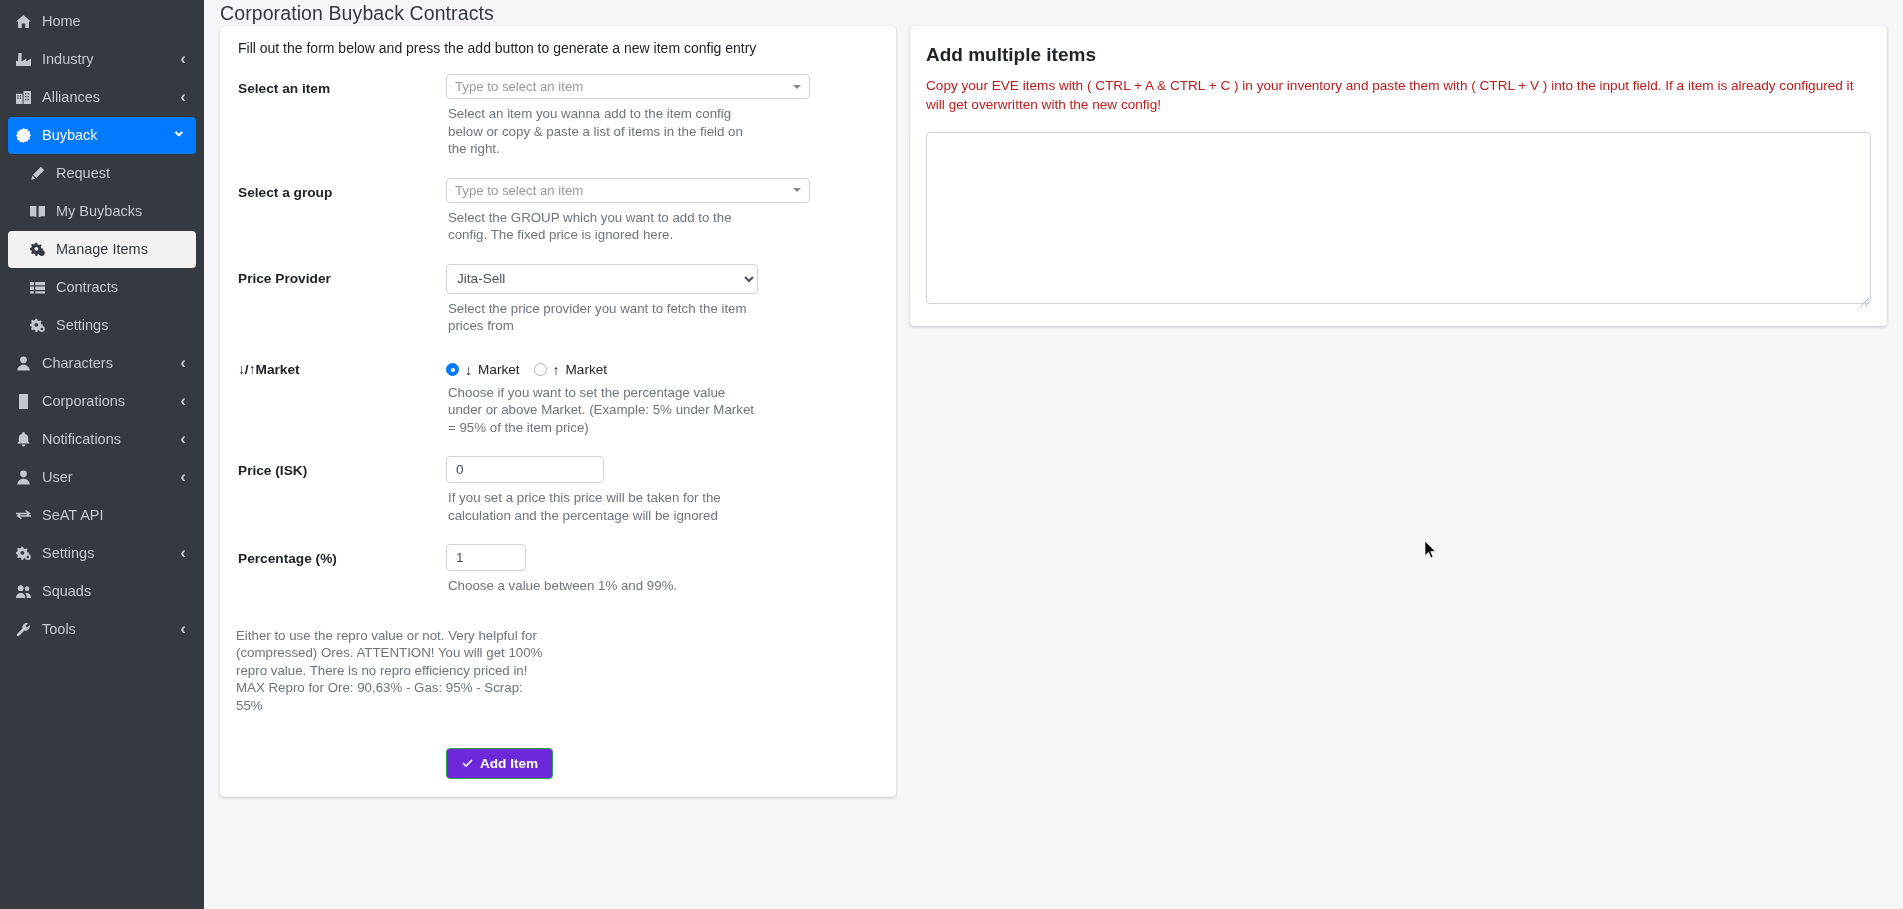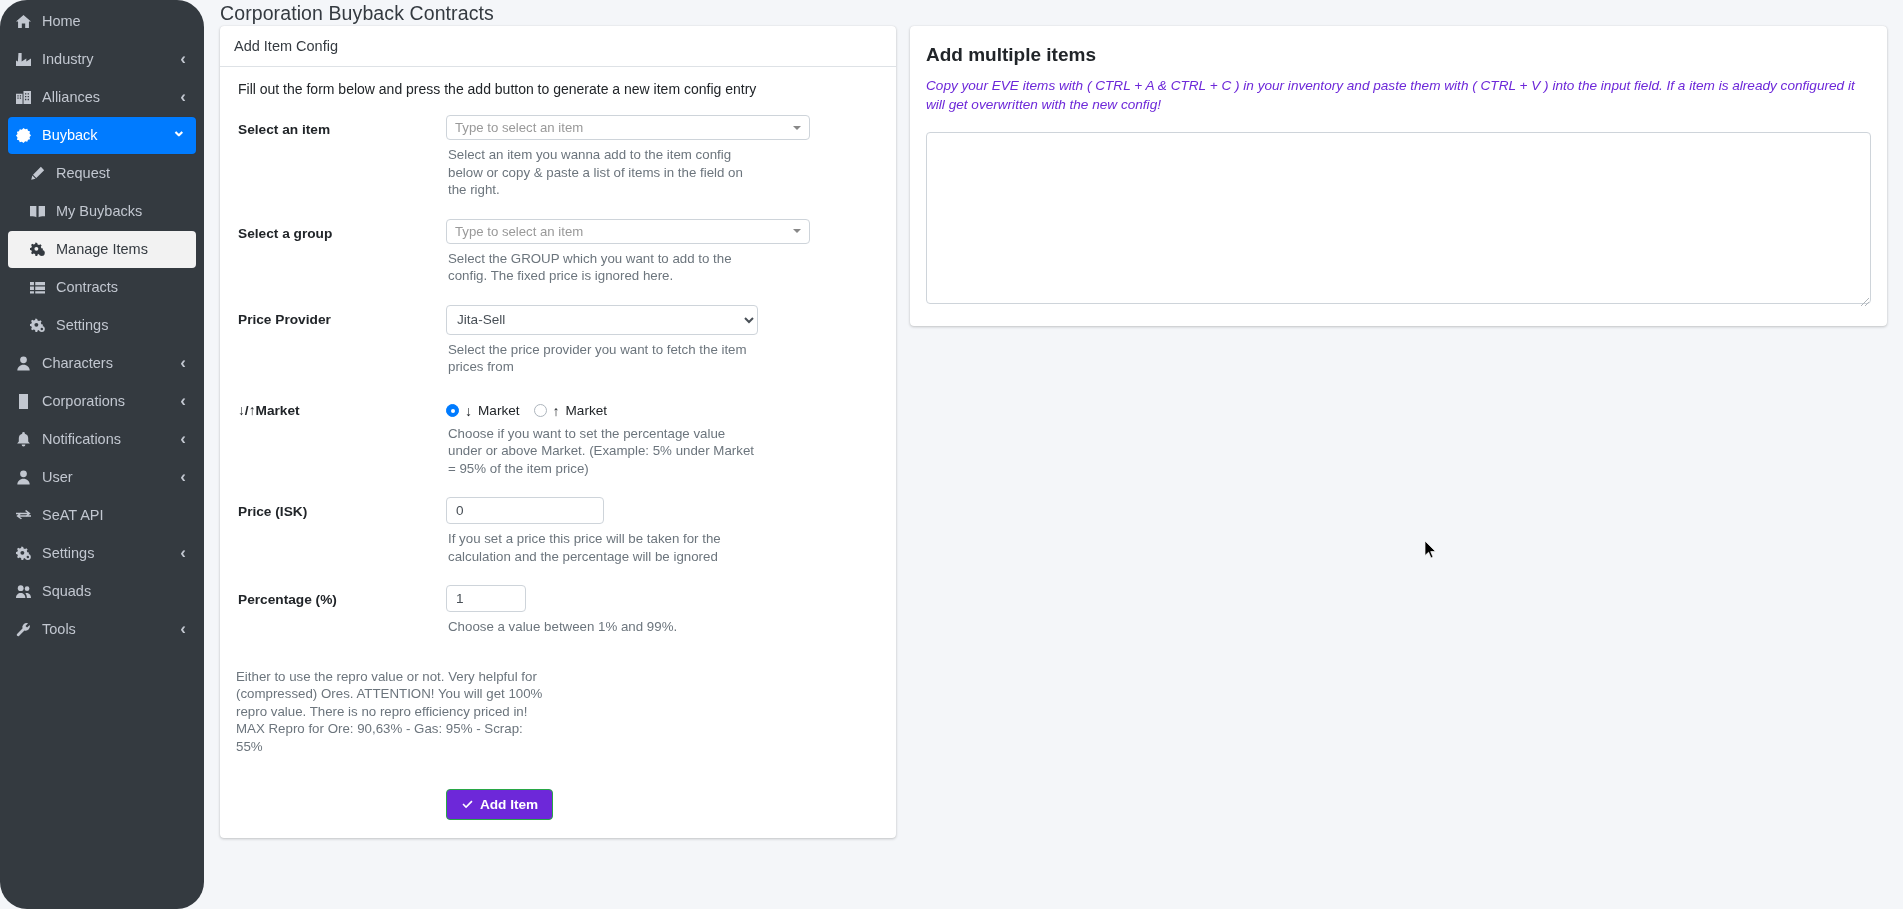--- a/index.html
+++ b/index.html
@@ -12,21 +12,20 @@
   }
   .app { display: flex; width: 1903px; height: 909px; }
 
   
   .sidebar {
     width: 204px; min-width: 204px; height: 909px;
     background: #343a40;
     padding-top: 3px;
     overflow: hidden;
     position: relative;
-    border-radius: 27px;
   }
   .nav-item {
     display: flex; align-items: center;
     height: 37px;
     margin: 0 8px 1px 8px;
     padding: 0 10px 0 8px;
     border-radius: 4px;
     color: #c2c7d0;
     font-size: 14.5px;
     cursor: pointer;
@@ -186,23 +185,22 @@
     font-family: "Liberation Sans", sans-serif;
     font-weight: bold;
   }
   .btn-row { padding-left: 212px; padding-top: 14px; padding-bottom: 4px; }
 
   .panel-title {
     font-size: 19px; font-weight: bold; color: #212529;
     margin: 4px 0 10px 0;
   }
   .panel-desc {
-    font-size: 13.6px; color: #6d28d9; line-height: 19px;
+    font-size: 13.6px; color: #b91c1c; line-height: 19px;
     margin: 0 0 18px 0;
-    font-style: italic;
   }
   .bulk-area {
     width: 100%; height: 172px;
     border: 1px solid #ced4da;
     border-radius: 4px;
     background: #fff;
     resize: none;
     font-family: "Liberation Sans", sans-serif;
     font-size: 13.5px;
     padding: 6px 8px;
@@ -391,21 +389,20 @@
   <div class="main">
 
     <div class="content-header">
       <div class="page-title">Corporation Buyback Contracts</div>
     </div>
 
     <div class="row-wrap">
 
       <div class="col-left">
         <div class="card">
-          <div class="card-header">Add Item Config</div>
           <div class="card-body">
 
             <p class="lead-text">Fill out the form below and press the add button to generate a new item config entry</p>
 
             <div class="form-row">
               <div class="form-label">Select an item</div>
               <div class="form-field">
                 <div class="select2">
                   <span>Type to select an item</span>
                   <span class="caret"></span>

